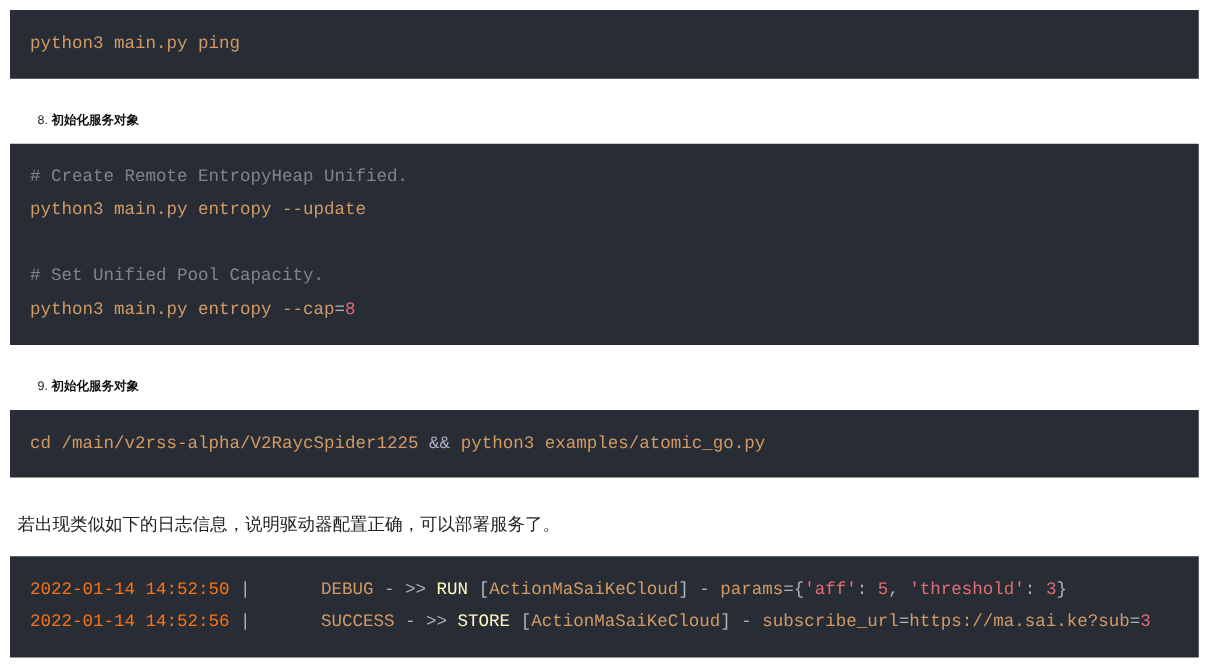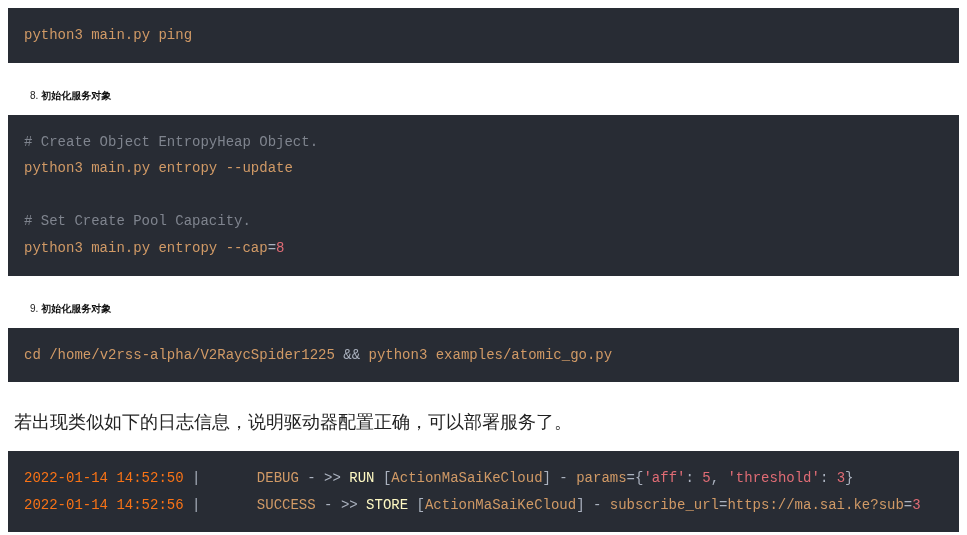--- a/index.html
+++ b/index.html
@@ -24,21 +24,21 @@
     }
     .step-heading {
       margin: 10px 0 12px 22px;
       font-size: 10px;
       color: #222;
     }
     .step-num { color: #222; }
     .step-title { font-weight: 600; color: #111; }
     .para {
       margin: 14px 0 14px 6px;
-      font-size: 18px;
+      font-size: 14px;
       color: #222;
       line-height: 1.6;
     }
     
     .tk-cmd   { color: #d19a66; }  
     .tk-flag  { color: #d19a66; }
     .tk-op    { color: #abb2bf; }  
     .tk-num   { color: #e06c75; }  
     .tk-path  { color: #d19a66; }
     .tk-str   { color: #e06c75; }  
@@ -51,28 +51,28 @@
   </style>
 </head>
 <body>
 
 <div class="code-block"><span class="tk-cmd">python3</span> <span class="tk-cmd">main.py</span> <span class="tk-cmd">ping</span></div>
 
 <div class="step-heading">
   <span class="step-num">8. </span><span class="step-title">初始化服务对象</span>
 </div>
 
-<div class="code-block"><span class="tk-comment"># Create Object EntropyHeap Object.</span>
+<div class="code-block"><span class="tk-comment"># Create Remote EntropyHeap Unified.</span>
 <span class="tk-cmd">python3</span> <span class="tk-cmd">main.py</span> <span class="tk-cmd">entropy</span> <span class="tk-flag">--update</span>
 
-<span class="tk-comment"># Set Create Pool Capacity.</span>
+<span class="tk-comment"># Set Unified Pool Capacity.</span>
 <span class="tk-cmd">python3</span> <span class="tk-cmd">main.py</span> <span class="tk-cmd">entropy</span> <span class="tk-flag">--cap</span><span class="tk-op">=</span><span class="tk-num">8</span></div>
 
 <div class="step-heading">
   <span class="step-num">9. </span><span class="step-title">初始化服务对象</span>
 </div>
 
-<div class="code-block"><span class="tk-cmd">cd</span> <span class="tk-path">/home/v2rss-alpha/V2RaycSpider1225</span> <span class="tk-op">&amp;&amp;</span> <span class="tk-cmd">python3</span> <span class="tk-path">examples/atomic_go.py</span></div>
+<div class="code-block"><span class="tk-cmd">cd</span> <span class="tk-path">/main/v2rss-alpha/V2RaycSpider1225</span> <span class="tk-op">&amp;&amp;</span> <span class="tk-cmd">python3</span> <span class="tk-path">examples/atomic_go.py</span></div>
 
 <p class="para">若出现类似如下的日志信息，说明驱动器配置正确，可以部署服务了。</p>
 
 <div class="code-block"><span class="tk-time">2022-01-14 14:52:50</span><span class="tk-pipe"> | </span><span class="tk-level">DEBUG</span><span class="tk-op"> - &gt;&gt; </span><span class="tk-action">RUN</span><span class="tk-op"> [</span><span class="tk-cmd">ActionMaSaiKeCloud</span><span class="tk-op">]</span><span class="tk-dash"> - </span><span class="tk-cmd">params</span><span class="tk-op">=</span><span class="tk-op">{</span><span class="tk-str">'aff'</span><span class="tk-op">: </span><span class="tk-num">5</span><span class="tk-op">, </span><span class="tk-str">'threshold'</span><span class="tk-op">: </span><span class="tk-num">3</span><span class="tk-op">}</span>
 <span class="tk-time">2022-01-14 14:52:56</span><span class="tk-pipe"> | </span><span class="tk-level">SUCCESS</span><span class="tk-op"> - &gt;&gt; </span><span class="tk-action">STORE</span><span class="tk-op"> [</span><span class="tk-cmd">ActionMaSaiKeCloud</span><span class="tk-op">]</span><span class="tk-dash"> - </span><span class="tk-cmd">subscribe_url</span><span class="tk-op">=</span><span class="tk-cmd">https://ma.sai.ke?sub</span><span class="tk-op">=</span><span class="tk-num">3</span></div>
 
 </body></html>

